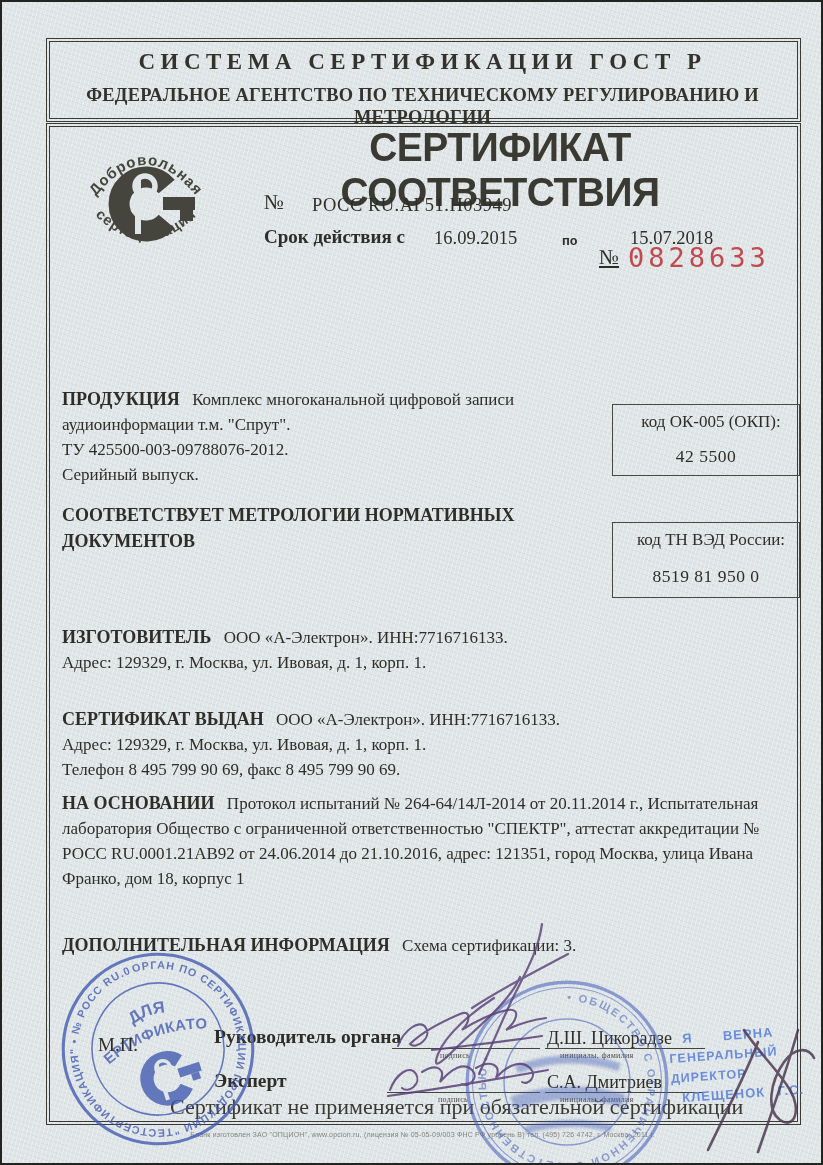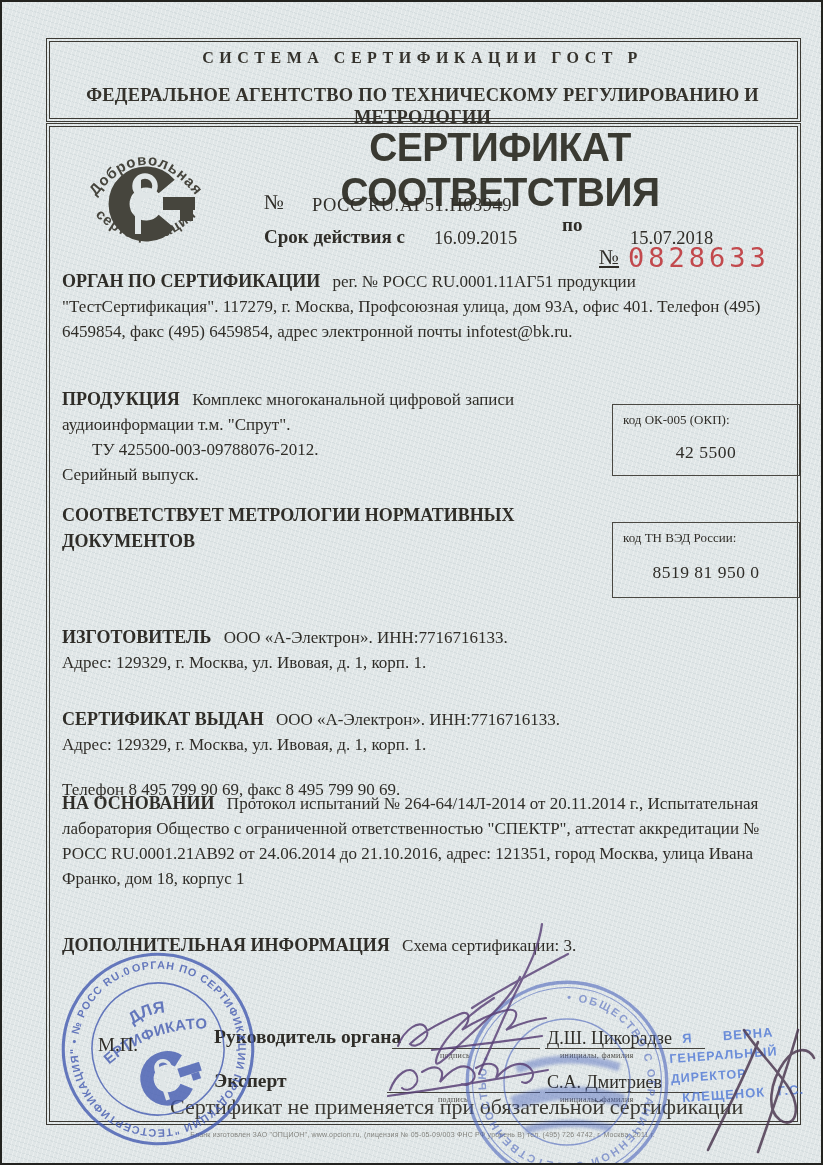--- a/index.html
+++ b/index.html
@@ -20,24 +20,24 @@
   #page::before{
     content:"";position:absolute;inset:0;pointer-events:none;z-index:0;
     background:
       repeating-linear-gradient(105deg, rgba(255,255,255,.30) 0 1px, rgba(0,0,0,0) 1px 4px),
       repeating-linear-gradient(17deg, rgba(140,162,168,.12) 0 1px, rgba(0,0,0,0) 1px 5px);
   }
   .abs{position:absolute;}
   .dbox{position:absolute;border:1.6px solid var(--frame);z-index:1;}
   .dbox::before{content:"";position:absolute;inset:2px;border:1px solid var(--frame);}
   .codebox{position:absolute;border:1.2px solid #4a4842;z-index:2;}
-  .codebox .cb-label{display:block;padding:7px 0 0 10px;font-size:13px;}
+  .codebox .cb-label{display:block;padding:7px 0 0 10px;font-size:17px;text-align:center;}
   .codebox .cb-value{display:block;text-align:center;font-size:17.5px;letter-spacing:.5px;}
   .hdr1{left:44px;top:47px;width:753px;text-align:center;font-weight:bold;
-        font-size:16px;letter-spacing:5.5px;z-index:3;color:#34322c;}
+        font-size:23px;letter-spacing:5.5px;z-index:3;color:#34322c;}
   .hdr2{left:44px;top:82px;width:753px;text-align:center;font-weight:bold;
         font-size:19px;letter-spacing:.2px;z-index:3;color:#34322c;transform:scaleX(.97);}
   .title{left:212px;top:124px;width:572px;text-align:center;z-index:3;
          font-family:"Liberation Sans",sans-serif;font-weight:bold;font-size:39px;
          letter-spacing:-.5px;color:#3a3a32;transform:scaleY(1.04);}
   .serif-b{font-weight:bold;}
   .sec{z-index:3;font-size:17px;line-height:1.47;}
   .sec .lbl{font-weight:bold;font-size:18px;padding-right:8px;}
   .caption{position:absolute;font-size:8px;color:#4a4843;z-index:3;letter-spacing:.3px;}
   .signline{position:absolute;border-bottom:1.2px solid #45433d;z-index:3;}
@@ -85,35 +85,31 @@
     </g>
   </svg>
 
   <div class="abs title">СЕРТИФИКАТ СООТВЕТСТВИЯ</div>
 
   <span class="abs" style="left:262px;top:188px;font-size:21px;z-index:3;">№</span>
   <span class="abs" style="left:310px;top:193px;font-size:18.5px;letter-spacing:.5px;z-index:3;">РОСС RU.АГ51.Н03949</span>
 
   <span class="abs serif-b" style="left:262px;top:224px;font-size:19px;z-index:3;">Срок действия  с</span>
   <span class="abs" style="left:432px;top:226px;font-size:18.5px;z-index:3;">16.09.2015</span>
-  <span class="abs serif-b" style="left:560px;top:212px;font-size:19px;z-index:3;">по</span>
+  <span class="abs serif-b" style="left:560px;top:232px;font-size:13px;z-index:3;font-family:Liberation Mono, monospace;">по</span>
   <span class="abs" style="left:628px;top:226px;font-size:18.5px;z-index:3;">15.07.2018</span>
 
   <span class="abs" style="left:597px;top:243px;font-size:21px;text-decoration:underline;z-index:4;">№</span>
   <span class="abs redno" style="left:626px;top:240px;">0828633</span>
 
-  <p class="abs sec" style="left:60px;top:266px;width:732px;margin:0;">
-    <span class="lbl">ОРГАН ПО СЕРТИФИКАЦИИ</span>
-    <span>рег. № РОСС RU.0001.11АГ51 продукции "ТестСертификация". 117279, г. Москва, Профсоюзная улица, дом 93А, офис 401. Телефон (495) 6459854, факс (495) 6459854, адрес электронной почты infotest@bk.ru.</span>
-  </p>
 
   <div class="abs sec" style="left:60px;top:384px;width:548px;">
     <span class="lbl">ПРОДУКЦИЯ</span>
     <span>Комплекс многоканальной цифровой записи аудиоинформации т.м. "Спрут".</span>
-    <span style="display:block;margin-left:30px;">ТУ 425500-003-09788076-2012.</span>
+    <span style="display:block;">ТУ 425500-003-09788076-2012.</span>
     <span style="display:block;">Серийный выпуск.</span>
   </div>
 
   <div class="codebox" style="left:610px;top:402px;width:186px;height:70px;">
     <span class="cb-label">код ОК-005 (ОКП):</span>
     <span class="cb-value" style="margin-top:14px;">42 5500</span>
   </div>
 
   <div class="abs sec" style="left:60px;top:500px;width:548px;">
     <span class="lbl" style="display:block;">СООТВЕТСТВУЕТ МЕТРОЛОГИИ НОРМАТИВНЫХ ДОКУМЕНТОВ</span>
@@ -127,21 +123,21 @@
   <div class="abs sec" style="left:60px;top:622px;width:732px;">
     <span class="lbl">ИЗГОТОВИТЕЛЬ</span>
     <span>ООО «А-Электрон». ИНН:7716716133.</span>
     <span style="display:block;">Адрес: 129329, г. Москва, ул. Ивовая, д. 1, корп. 1.</span>
   </div>
 
   <div class="abs sec" style="left:60px;top:704px;width:732px;">
     <span class="lbl">СЕРТИФИКАТ ВЫДАН</span>
     <span>ООО «А-Электрон». ИНН:7716716133.</span>
     <span style="display:block;">Адрес: 129329, г. Москва, ул. Ивовая, д. 1, корп. 1.</span>
-    <span style="display:block;margin-top:20px;">Телефон 8 495 799 90 69, факс 8 495 799 90 69.</span>
+    <span style="display:block;">Телефон 8 495 799 90 69, факс 8 495 799 90 69.</span>
   </div>
 
   <p class="abs sec" style="left:60px;top:788px;width:732px;margin:0;">
     <span class="lbl">НА ОСНОВАНИИ</span>
     <span>Протокол испытаний № 264-64/14Л-2014 от 20.11.2014 г., Испытательная лаборатория Общество с ограниченной ответственностью "СПЕКТР", аттестат аккредитации № РОСС RU.0001.21АВ92 от 24.06.2014 до 21.10.2016, адрес: 121351, город Москва, улица Ивана Франко, дом 18, корпус 1</span>
   </p>
 
   <p class="abs sec" style="left:60px;top:930px;width:732px;margin:0;">
     <span class="lbl">ДОПОЛНИТЕЛЬНАЯ ИНФОРМАЦИЯ</span>
     <span>Схема сертификации: 3.</span>

